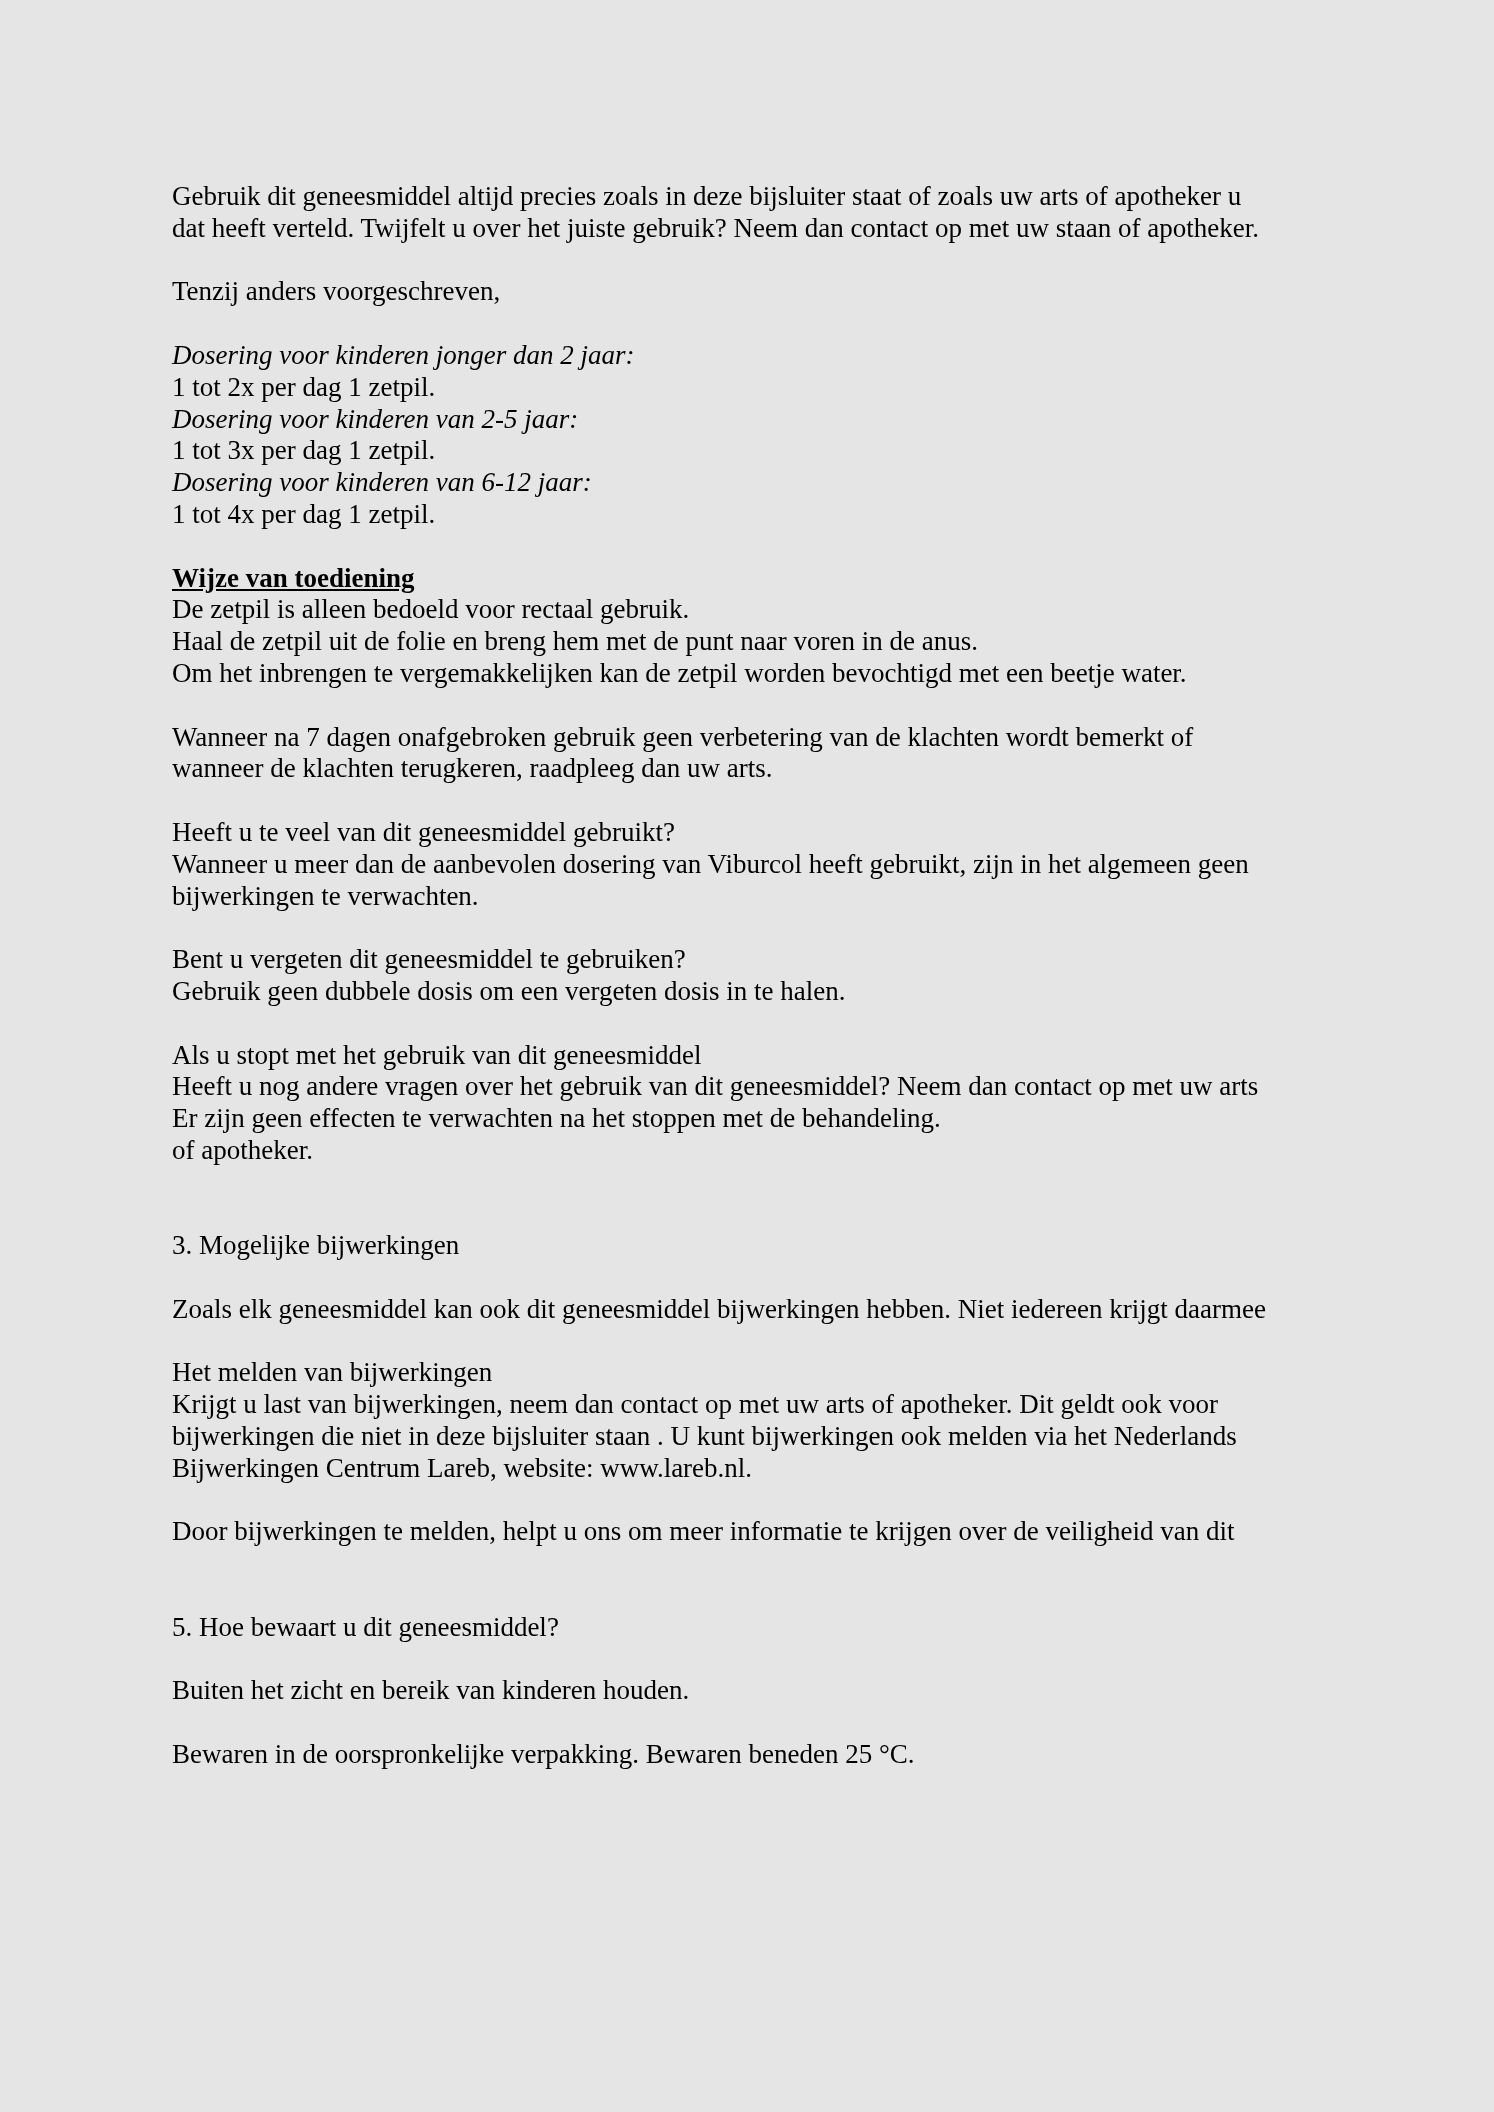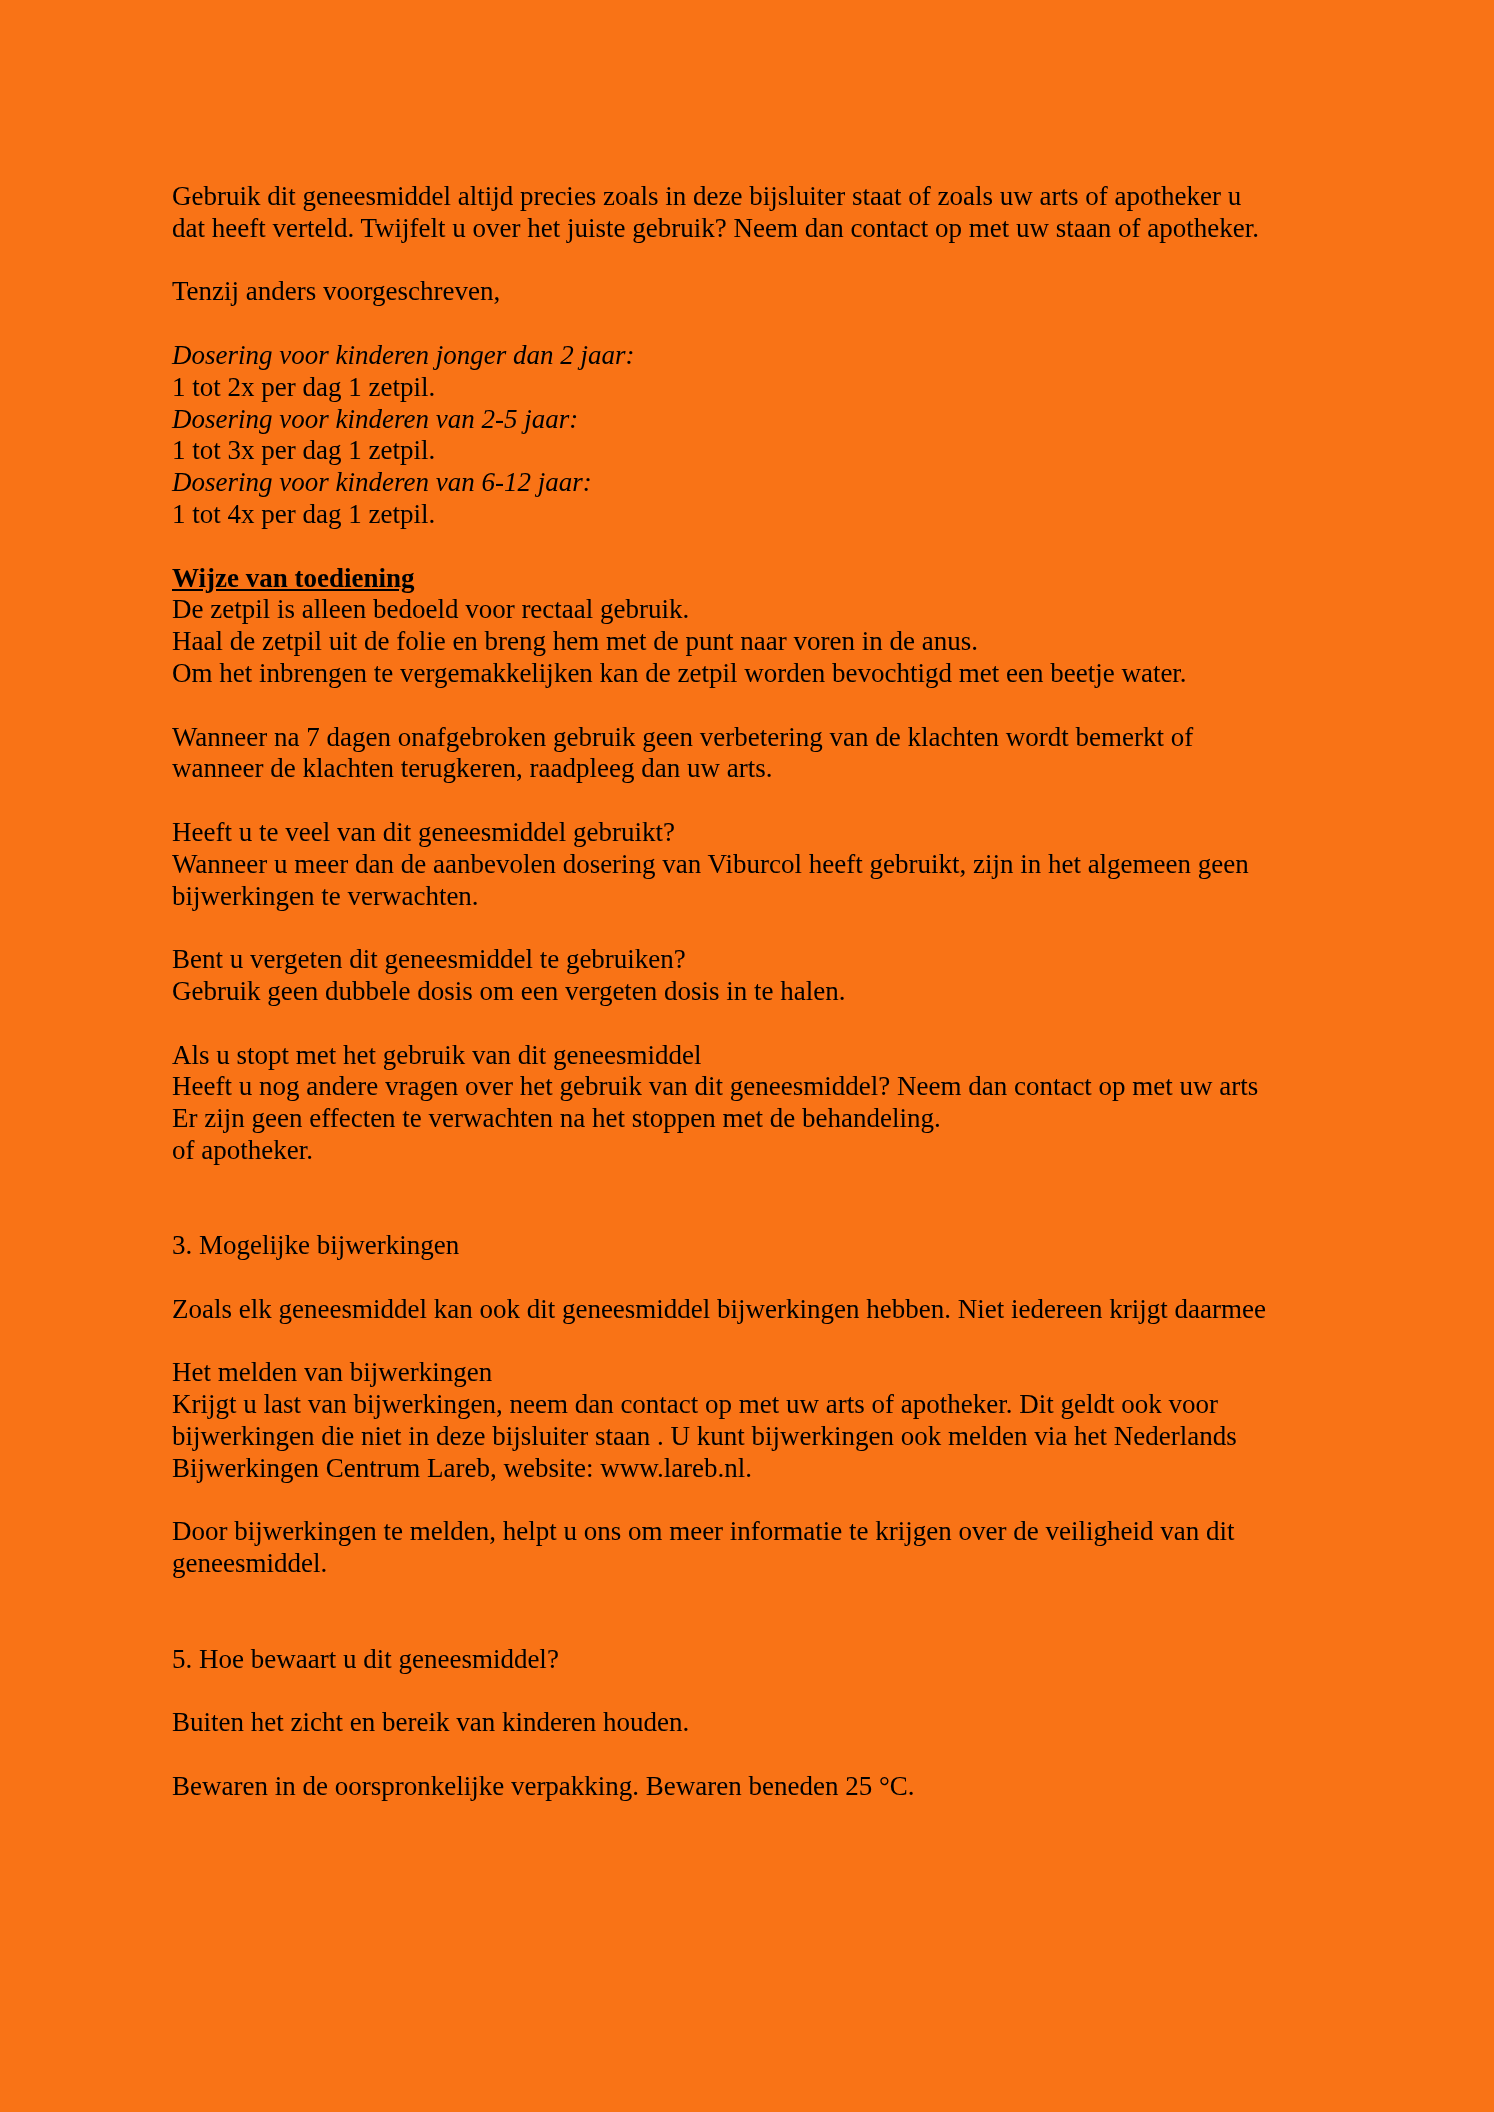--- a/index.html
+++ b/index.html
@@ -4,21 +4,21 @@
 <style>
   html, body {
     margin: 0;
     padding: 0;
     background: #ffffff;
   }
   .page {
     position: relative;
     width: 1494px;
     height: 2112px;
-    background: #f97316;
+    background: #e5e5e5;
     overflow: hidden;
   }
   .content {
     position: absolute;
     left: 172px;
     top: 181px;
     right: 80px;
     font-family: "Liberation Serif", "DejaVu Serif", serif;
     font-size: 27px;
     color: #000000;
@@ -74,21 +74,20 @@
       <div class="line bold">3. Mogelijke bijwerkingen</div>
       <div class="line blank"></div>
       <div class="line ">Zoals elk geneesmiddel kan ook dit geneesmiddel bijwerkingen hebben. Niet iedereen krijgt daarmee</div>
       <div class="line blank"></div>
       <div class="line bold">Het melden van bijwerkingen</div>
       <div class="line ">Krijgt u last van bijwerkingen, neem dan contact op met uw arts of apotheker. Dit geldt ook voor</div>
       <div class="line ">bijwerkingen die niet in deze bijsluiter staan . U kunt bijwerkingen ook melden via het Nederlands</div>
       <div class="line ">Bijwerkingen Centrum Lareb, website: www.lareb.nl.</div>
       <div class="line blank"></div>
       <div class="line ">Door bijwerkingen te melden, helpt u ons om meer informatie te krijgen over de veiligheid van dit</div>
-      <div class="line ">geneesmiddel.</div>
       <div class="line blank"></div>
       <div class="line blank"></div>
       <div class="line bold">5. Hoe bewaart u dit geneesmiddel?</div>
       <div class="line blank"></div>
       <div class="line ">Buiten het zicht en bereik van kinderen houden.</div>
       <div class="line blank"></div>
       <div class="line ">Bewaren in de oorspronkelijke verpakking. Bewaren beneden 25 °C.</div>
     </div>
 </div>
 

